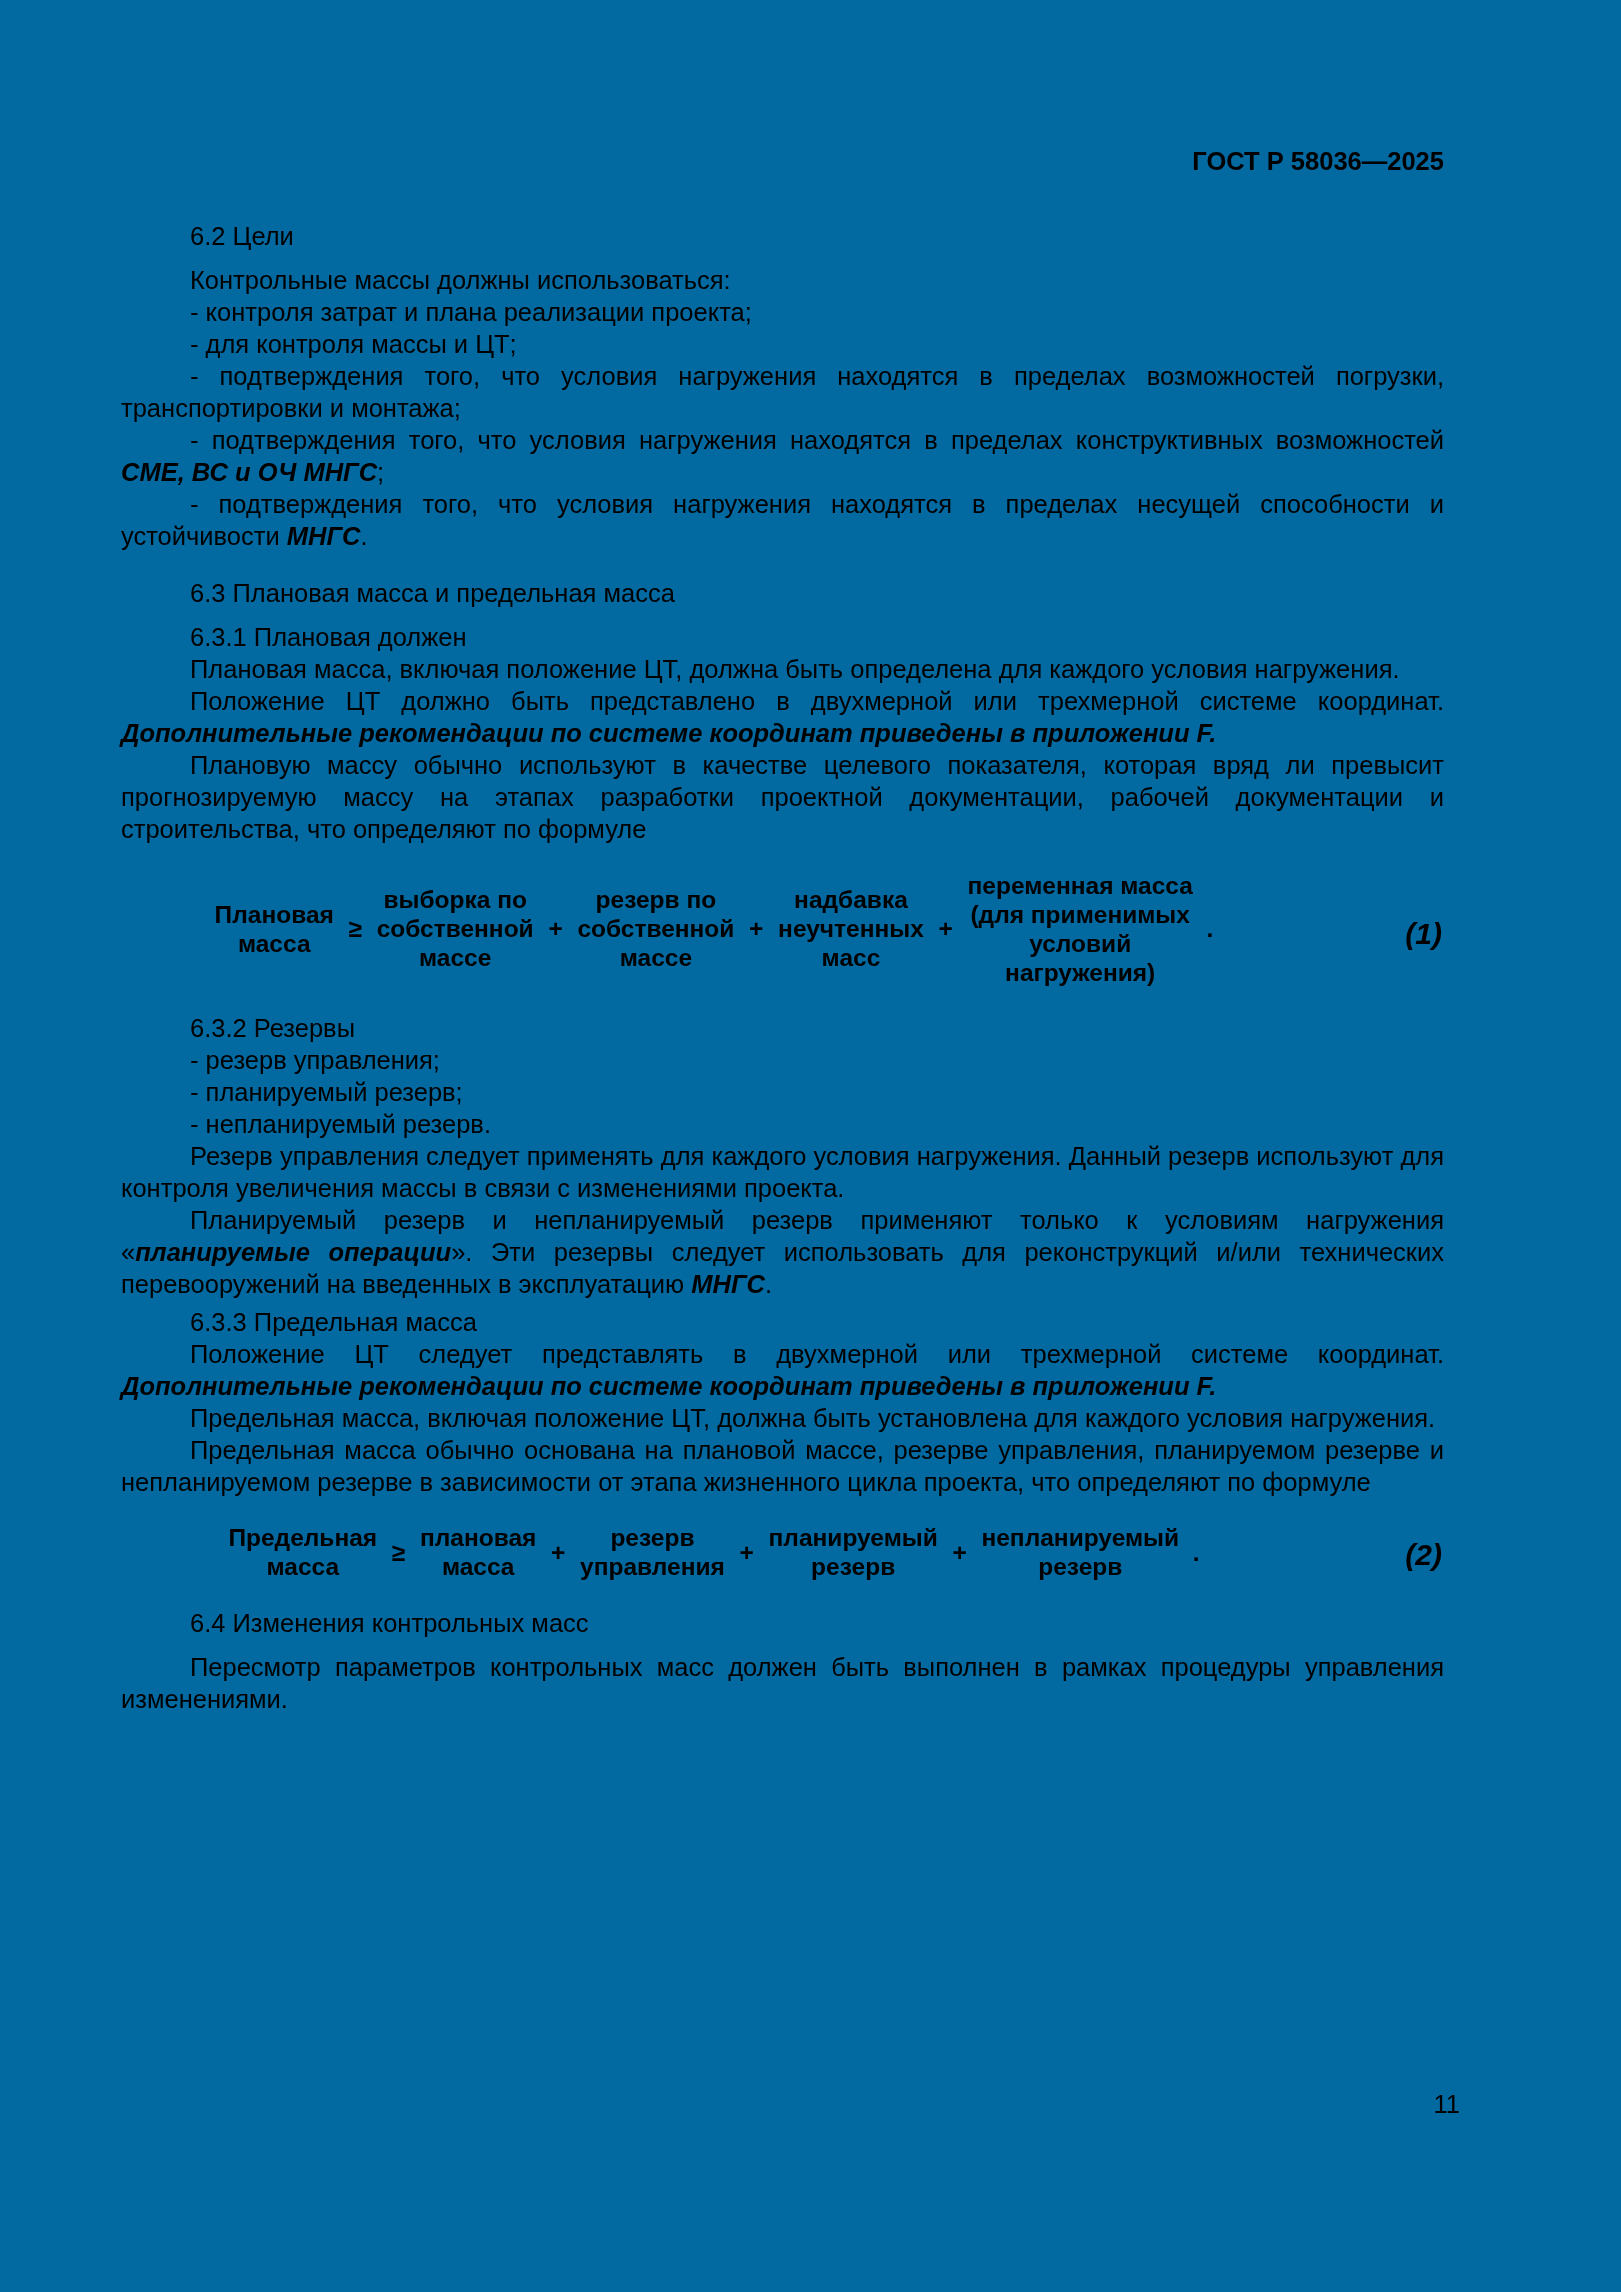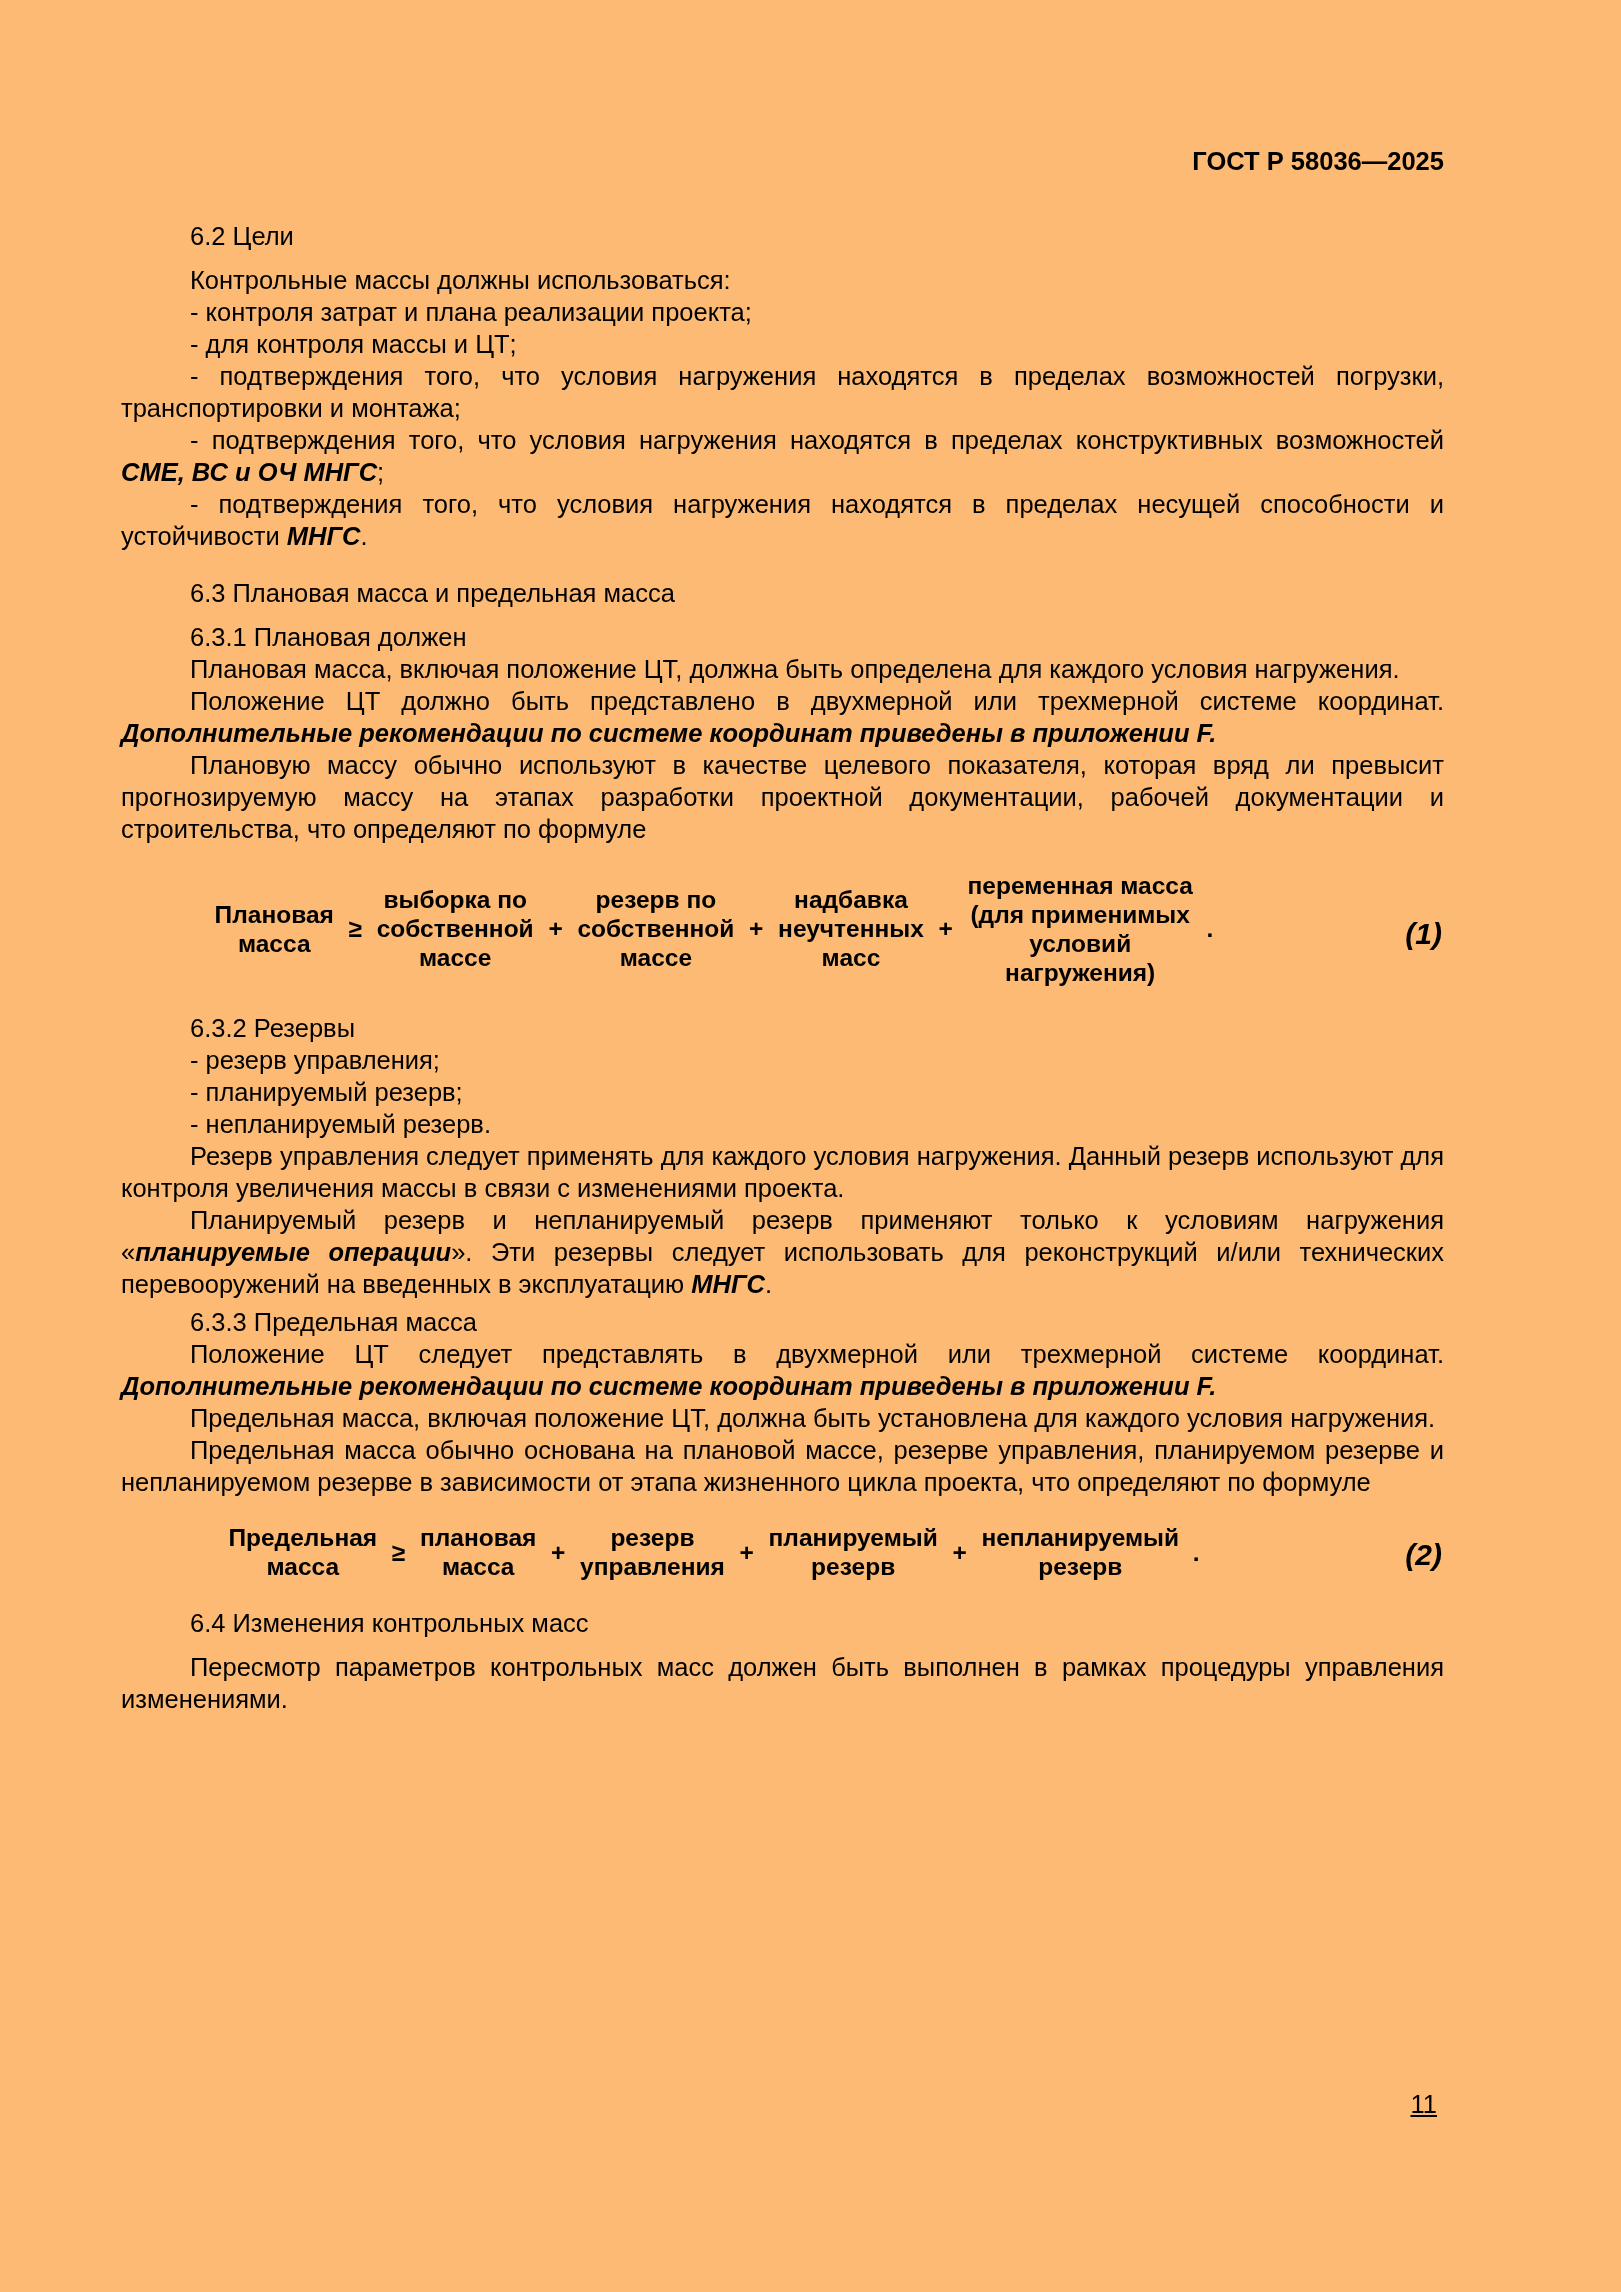--- a/index.html
+++ b/index.html
@@ -5,21 +5,21 @@
   html, body {
     margin: 0;
     padding: 0;
     background: #ffffff;
   }
   .page {
     position: relative;
     width: 1621px;
     height: 2293px;
     box-sizing: border-box;
-    background: #fdba74;
+    background: #0369a1;
     color: #000000;
     font-family: "Liberation Sans", "DejaVu Sans", sans-serif;
     font-size: 25.5px;
     line-height: 32px;
     padding: 145px 177px 0 121px;
     overflow: hidden;
   }
   .page-header {
     text-align: right;
     font-weight: bold;
@@ -68,23 +68,22 @@
     position: absolute;
     right: 2px;
     top: 55%;
     transform: translateY(-50%);
     font-weight: bold;
     font-style: italic;
     font-size: 30px;
   }
   .page-footer {
     position: absolute;
-    right: 184px;
+    right: 161px;
     bottom: 173px;
-    text-decoration: underline;
   }
 </style>
 </head>
 <body>
 
 <div class="page">
   <header class="page-header">
     <span class="doc-number">ГОСТ Р 58036—2025</span>
   </header>
 

